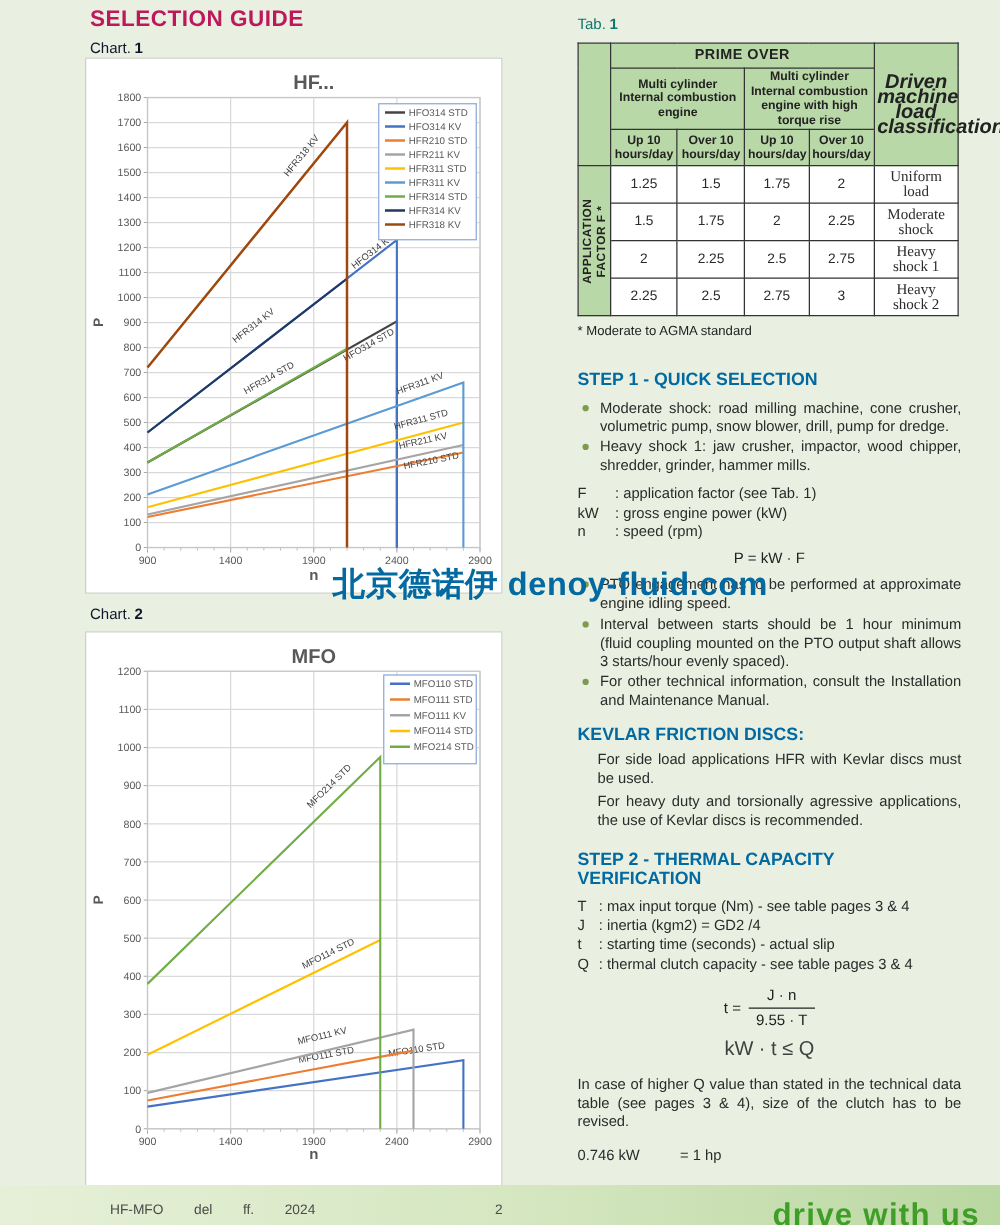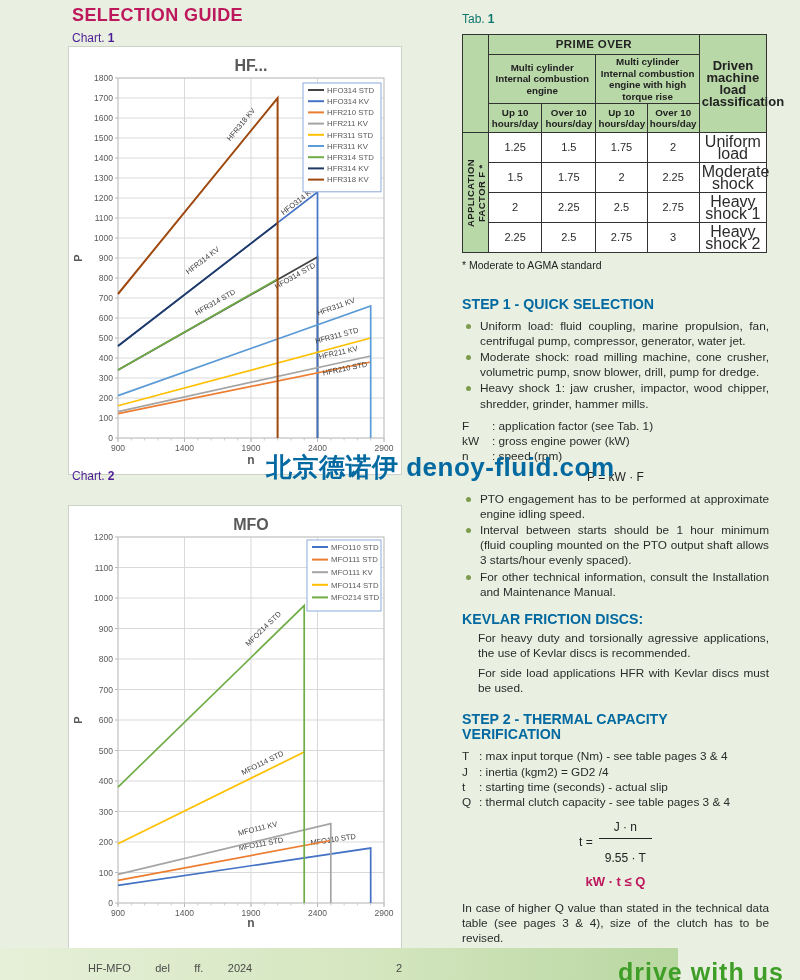--- a/index.html
+++ b/index.html
@@ -1,44 +1,44 @@
 <!DOCTYPE html>
 <html><head>
 <meta charset="utf-8">
 <style>
   html,body{margin:0;padding:0;}
   #page{position:relative;width:800px;height:980px;background:#e9f0e1;overflow:hidden;
         font-family:"Liberation Sans",sans-serif;color:#2b2b2b;}
   
   .page-title{position:absolute;left:72px;top:5px;font-size:18px;font-weight:800;
               letter-spacing:.4px;color:#be185d;}
-  .chart-caption{position:absolute;font-size:12px;color:#4c1d95;}
+  .chart-caption{position:absolute;font-size:12px;color:#0f172a;}
   .chart-caption b{margin-left:3px;}
   .chart-panel{position:absolute;background:#ffffff;border:1px solid #ccd2c8;}
   #chart1-panel{left:68px;top:46px;width:332px;height:427px;}
   #chart2-panel{left:68px;top:505px;width:332px;height:443px;}
   
   .watermark{position:absolute;left:266px;top:450px;font-size:26px;font-weight:bold;
              color:#0369a1;white-space:nowrap;letter-spacing:.5px;z-index:30;}
   
   .rcol{position:absolute;left:462px;top:12px;width:307px;font-size:11.8px;line-height:15.2px;}
   .tab-caption{font-size:12px;color:#0f766e;margin-bottom:7px;}
   .tab-caption b{margin-left:3px;}
   table.t1{border-collapse:collapse;table-layout:fixed;width:305px;}
   table.t1 col.c0{width:26px;} table.t1 col.c1{width:53px;} table.t1 col.c2{width:54px;}
   table.t1 col.c3{width:51px;} table.t1 col.c4{width:52px;} table.t1 col.c5{width:67px;}
   table.t1 td,table.t1 th{border:1px solid #333;padding:1px 2px;text-align:center;
      vertical-align:middle;white-space:pre-line;}
   .hdr{background:#b9d8a8;font-weight:bold;color:#222;}
   .prime{font-size:11.5px;letter-spacing:.4px;height:17px;}
   .sub{font-size:9.8px;line-height:11.5px;height:44px;}
   .hours{font-size:9.8px;line-height:11px;height:26px;}
-  .driven{font-size:13px;line-height:12px;}
+  .driven{font-size:16px;line-height:12px;font-style:italic;}
   td.val{background:#fff;font-size:11px;height:27px;}
-  td.load{background:#fff;font-size:16px;line-height:11.5px;}
+  td.load{background:#fff;font-size:12px;line-height:11.5px;font-family:Liberation Serif, serif;}
   td.rot{background:#b9d8a8;padding:0;}
   td.rot .v{writing-mode:vertical-rl;transform:rotate(180deg);margin:0 auto;font-weight:bold;
      font-size:9.5px;line-height:11px;letter-spacing:.4px;color:#222;white-space:pre-line;text-align:center;}
   .footnote{font-size:10.5px;margin-top:5px;color:#222;}
   h3.sec{font-size:14.2px;font-weight:bold;color:#0369a1;margin:0;}
   #step1-h{margin-top:24px;}
   ul.blist{list-style:none;margin:6px 0 0 0;padding:0;}
   ul.blist li{display:flex;margin:0 0 1px 0;}
   ul.blist .dot{flex:0 0 5px;width:5px;height:5px;border-radius:50%;background:#7d9b4e;
       margin:5px 9px 0 4px;}
@@ -48,30 +48,30 @@
   .def-term{flex:0 0 30px;}
   .def-term.narrow{flex:0 0 17px;}
   .def-desc{flex:1;}
   .formula{text-align:center;font-size:12px;margin:6px 0 4px 0;color:#222;}
   .kev-p{margin:4px 0 0 16px;text-align:justify;}
   #kevlar-h{margin-top:12px;}
   #step2-h{margin-top:16px;}
   .frac-wrap{text-align:center;margin:10px 0 4px 0;font-size:12px;color:#222;}
   .frac{display:inline-block;vertical-align:middle;text-align:center;}
   .frac .num{padding:0 6px 2px 6px;}
-  .frac .den{border-top:1.3px solid #222;padding:12px 6px 0 6px;}
+  .frac .den{border-top:1.3px solid #222;padding:2px 6px 0 6px;}
   .frac-lhs{display:inline-block;vertical-align:middle;margin-right:6px;}
-  .ineq{text-align:center;font-size:13px;margin:8px 0 0 0;color:#be185d;font-weight:bold;}
+  .ineq{text-align:center;font-size:16px;margin:8px 0 0 0;color:#404040;}
   .note{margin-top:12px;text-align:justify;}
   .conv{margin-top:12px;}
   .conv-row{display:flex;line-height:14.8px;}
   .conv-m{flex:0 0 82px;}
   .conv-i{flex:1;}
   
-  .footer{position:absolute;left:0;top:948px;width:678px;height:32px;
+  .footer{position:absolute;left:0;top:948px;width:800px;height:32px;
           background:linear-gradient(90deg,#e6f0d8 0%,#d4e6bf 55%,#b9d7a1 100%);}
   .footer-left{position:absolute;left:88px;top:14px;font-size:11px;color:#4a4a4a;white-space:pre;}
   .footer-page{position:absolute;left:396px;top:14px;font-size:11px;color:#4a4a4a;}
   .footer-brand{position:absolute;left:618px;top:10px;font-size:25px;font-weight:800;
                 color:#3f9e27;letter-spacing:1px;white-space:nowrap;}
 </style>
 </head>
 <body>
 
 <div id="page">
@@ -237,21 +237,21 @@
           <line x1="239" y1="110.19999999999999" x2="255" y2="110.19999999999999" stroke="#70ad47" stroke-width="2"></line>
           <text x="258" y="112.99999999999999" font-size="7.8px" fill="#595959" font-family="Liberation Sans, sans-serif">HFR314 STD</text>
           <line x1="239" y1="121.39999999999999" x2="255" y2="121.39999999999999" stroke="#1f3864" stroke-width="2"></line>
           <text x="258" y="124.19999999999999" font-size="7.8px" fill="#595959" font-family="Liberation Sans, sans-serif">HFR314 KV</text>
           <line x1="239" y1="132.6" x2="255" y2="132.6" stroke="#9e480e" stroke-width="2"></line>
           <text x="258" y="135.4" font-size="7.8px" fill="#595959" font-family="Liberation Sans, sans-serif">HFR318 KV</text>
         </g>
       </svg>
   </div>
 
-  <div class="chart-caption" style="left:72px;top:469px;">
+  <div class="chart-caption" style="left:72px;top:484px;">
     <span>Chart.</span><b>2</b>
   </div>
   <div class="chart-panel" id="chart2-panel">
     <svg width="332" height="443">
         <g>
           <line x1="49" y1="397" x2="315" y2="397" stroke="#d9d9d9" stroke-width="1"></line>
           <line x1="49" y1="366.5" x2="315" y2="366.5" stroke="#d9d9d9" stroke-width="1"></line>
           <line x1="49" y1="336" x2="315" y2="336" stroke="#d9d9d9" stroke-width="1"></line>
           <line x1="49" y1="305.5" x2="315" y2="305.5" stroke="#d9d9d9" stroke-width="1"></line>
           <line x1="49" y1="275" x2="315" y2="275" stroke="#d9d9d9" stroke-width="1"></line>
@@ -447,24 +447,20 @@
 shock 2</td>
       </tr>
     </tbody>
       </table>
     <div class="footnote">* Moderate to AGMA standard</div>
 
     <h3 class="sec" id="step1-h">STEP 1 - QUICK SELECTION</h3>
     <ul class="blist">
       <li>
           <span class="dot"></span>
-          <span class="btxt">Uniform load: fluid coupling, marine propulsion, fan, centrifugal pump, compressor, generator, water jet.</span>
-        </li>
-      <li>
-          <span class="dot"></span>
           <span class="btxt">Moderate shock: road milling machine, cone crusher, volumetric pump, snow blower, drill, pump for dredge.</span>
         </li>
       <li>
           <span class="dot"></span>
           <span class="btxt">Heavy shock 1: jaw crusher, impactor, wood chipper, shredder, grinder, hammer mills.</span>
         </li>
     </ul>
     <div class="defs">
       <div class="def-row">
           <span class="def-term">F</span>
@@ -489,22 +485,22 @@
           <span class="dot"></span>
           <span class="btxt">Interval between starts should be 1 hour minimum (fluid coupling mounted on the PTO output shaft allows 3 starts/hour evenly spaced).</span>
         </li>
       <li>
           <span class="dot"></span>
           <span class="btxt">For other technical information, consult the Installation and Maintenance Manual.</span>
         </li>
     </ul>
 
     <h3 class="sec" id="kevlar-h">KEVLAR FRICTION DISCS:</h3>
+    <p class="kev-p">For side load applications HFR with Kevlar discs must be used.</p>
     <p class="kev-p">For heavy duty and torsionally agressive applications, the use of Kevlar discs is recommended.</p>
-    <p class="kev-p">For side load applications HFR with Kevlar discs must be used.</p>
 
     <h3 class="sec" id="step2-h">STEP 2 - THERMAL CAPACITY VERIFICATION</h3>
     <div class="defs">
       <div class="def-row">
           <span class="def-term narrow">T</span>
           <span class="def-desc">: max input torque (Nm) - see table pages 3 &amp; 4</span>
         </div>
       <div class="def-row">
           <span class="def-term narrow">J</span>
           <span class="def-desc">: inertia (kgm2) = GD2 /4</span>

